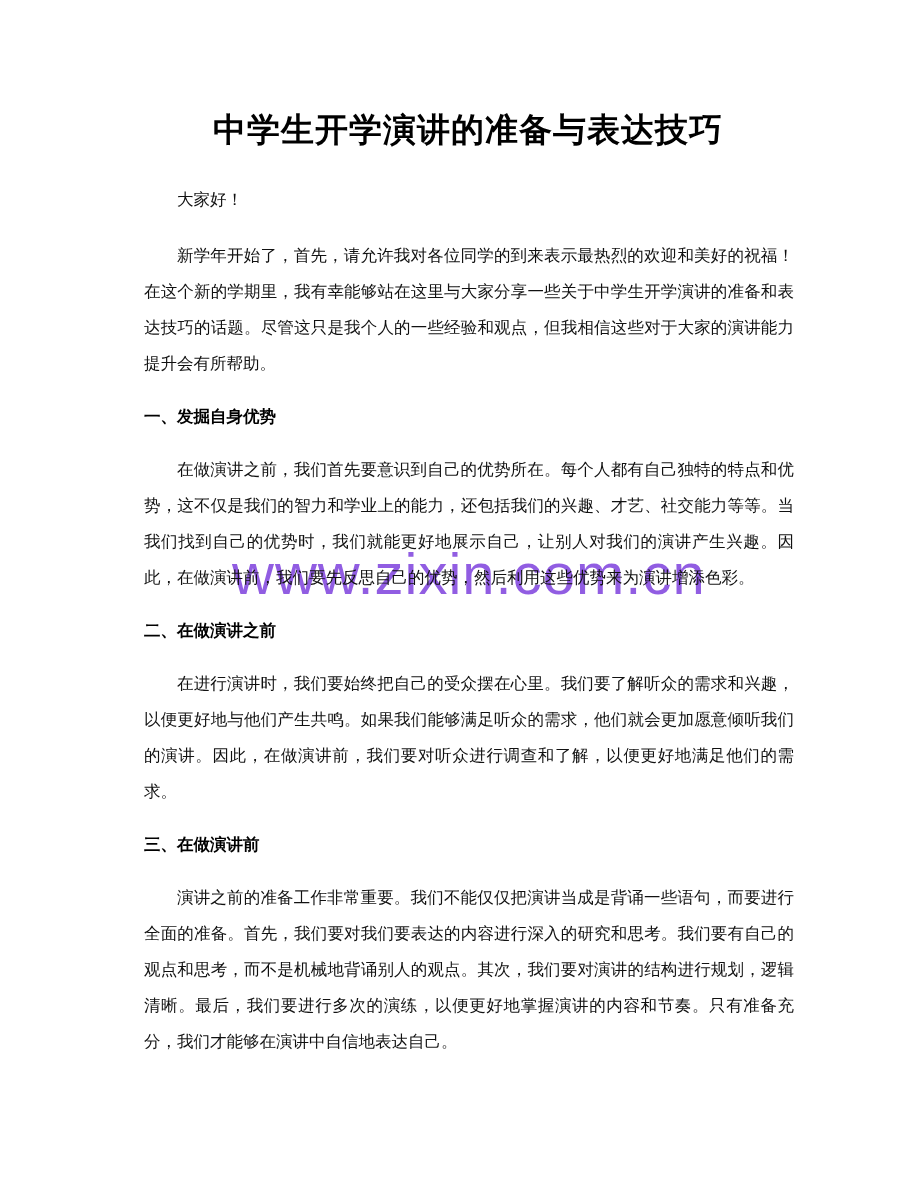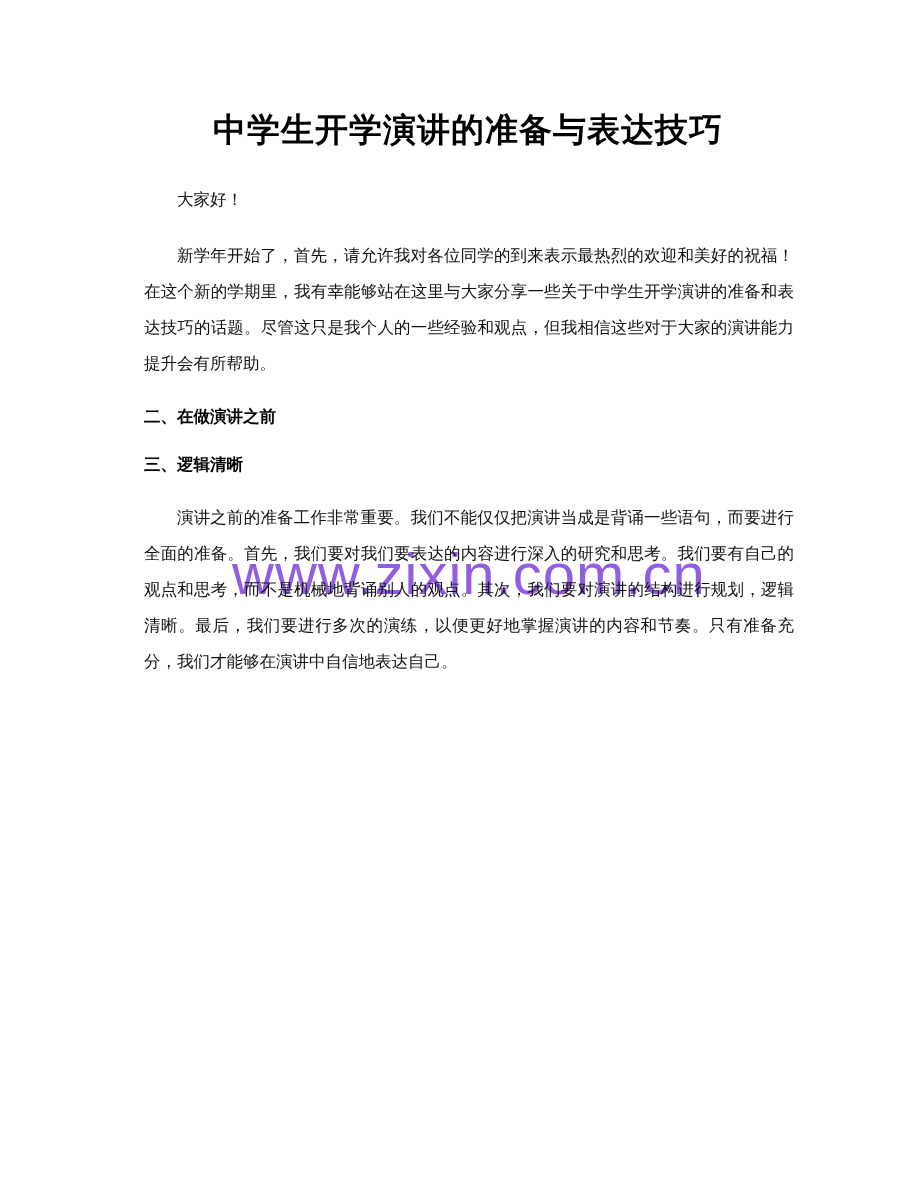--- a/index.html
+++ b/index.html
@@ -33,23 +33,28 @@
 
 <div class="page">
   <div class="title">中学生开学演讲的准备与表达技巧</div>
 
   <div class="watermark">www.zixin.com.cn</div>
 
   <div class="content">
     <p class="p greet">大家好！</p>
     <p class="p para">新学年开始了，首先，请允许我对各位同学的到来表示最热烈的欢迎和美好的祝福！在这个新的学期里，我有幸能够站在这里与大家分享一些关于中学生开学演讲的准备和表达技巧的话题。尽管这只是我个人的一些经验和观点，但我相信这些对于大家的演讲能力提升会有所帮助。</p>
 
+    <div>
+      <div class="h">一、发掘自身优势</div>
+      <p class="p para">在做演讲之前，我们首先要意识到自己的优势所在。每个人都有自己独特的特点和优势，这不仅是我们的智力和学业上的能力，还包括我们的兴趣、才艺、社交能力等等。当我们找到自己的优势时，我们就能更好地展示自己，让别人对我们的演讲产生兴趣。因此，在做演讲前，我们要先反思自己的优势，然后利用这些优势来为演讲增添色彩。</p>
+    </div>
 
     <div>
       <div class="h">二、在做演讲之前</div>
+      <p class="p para">在进行演讲时，我们要始终把自己的受众摆在心里。我们要了解听众的需求和兴趣，以便更好地与他们产生共鸣。如果我们能够满足听众的需求，他们就会更加愿意倾听我们的演讲。因此，在做演讲前，我们要对听众进行调查和了解，以便更好地满足他们的需求。</p>
     </div>
 
     <div>
-      <div class="h">三、逻辑清晰</div>
+      <div class="h">三、在做演讲前</div>
       <p class="p para">演讲之前的准备工作非常重要。我们不能仅仅把演讲当成是背诵一些语句，而要进行全面的准备。首先，我们要对我们要表达的内容进行深入的研究和思考。我们要有自己的观点和思考，而不是机械地背诵别人的观点。其次，我们要对演讲的结构进行规划，逻辑清晰。最后，我们要进行多次的演练，以便更好地掌握演讲的内容和节奏。只有准备充分，我们才能够在演讲中自信地表达自己。</p>
     </div>
   </div>
 </div>
 
 </body></html>

